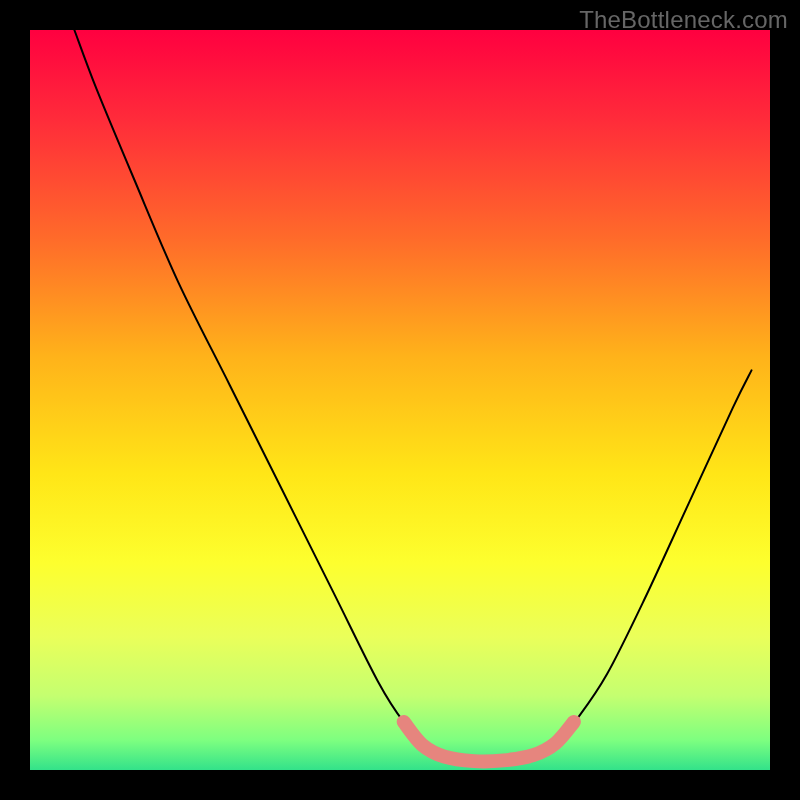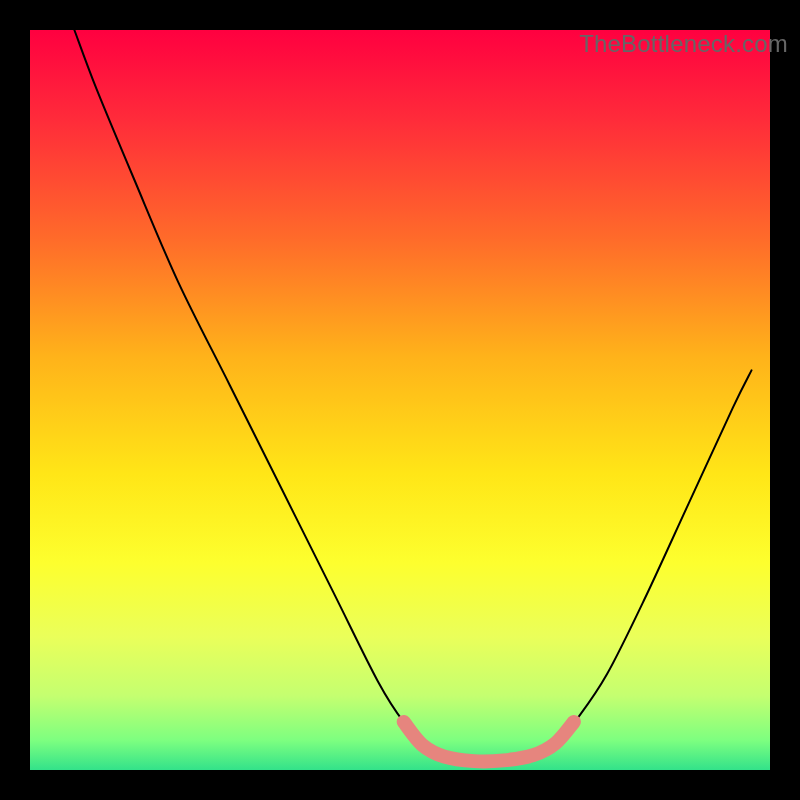--- a/index.html
+++ b/index.html
@@ -17,21 +17,20 @@
   }
   .watermark {
     position: absolute;
     top: 6px;
     right: 12px;
     font-family: Arial, Helvetica, sans-serif;
     font-size: 24px;
     color: #666;
     z-index: 10;
     letter-spacing: 0.2px;
-    margin-top: 24px;
   }
   svg.plot {
     position: absolute;
     top: 0;
     left: 0;
   }
 </style>
 </head>
 <body>
 

